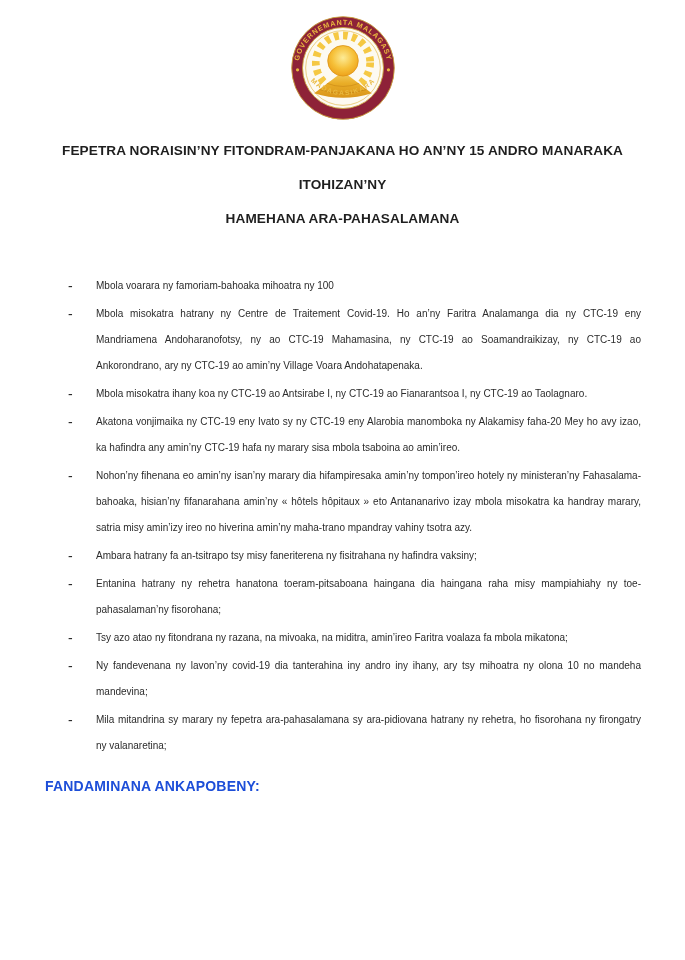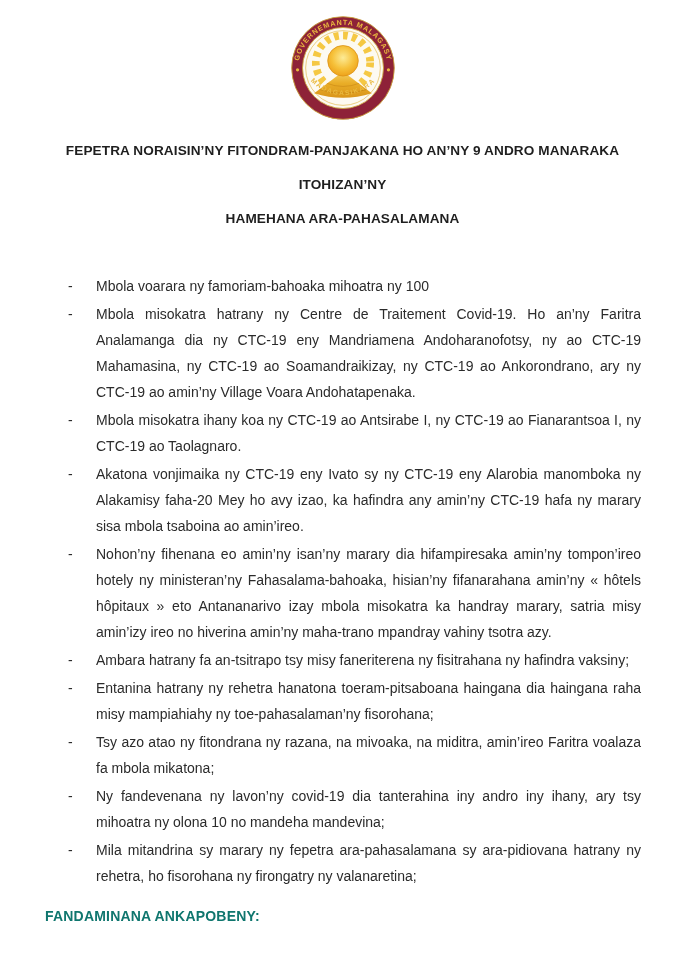--- a/index.html
+++ b/index.html
@@ -37,30 +37,30 @@
   }
   .dash{
     flex:0 0 28px;
     font-size:14px;
     line-height:26px;
     color:#2b2b2b;
   }
   .bullet p{
     flex:1;
     margin:0;
-    font-size:14px;
+    font-size:10px;
     line-height:26px;
     text-align:justify;
     color:#2b2b2b;
   }
   .section-heading{
     margin:14px 0 0 45px;
     font-size:14px;
     font-weight:bold;
-    color:#0f766e;
+    color:#1d4ed8;
     line-height:26px;
     letter-spacing:0.2px;
   }
 </style>
 </head>
 <body>
 
 <div class="page">
 
   <div class="logo-wrap">
@@ -96,21 +96,21 @@
       <text font-family="Liberation Sans, sans-serif" font-size="8" font-weight="bold" fill="#e9b93f" letter-spacing="1">
         <textPath href="#topArc" startOffset="50%" text-anchor="middle">GOVERNEMANTA MALAGASY</textPath>
       </text>
       <text font-family="Liberation Sans, sans-serif" font-size="7.5" font-weight="bold" fill="#e9b93f" letter-spacing="1.5">
         <textPath href="#bottomArc" startOffset="50%" text-anchor="middle">MADAGASIKARA</textPath>
       </text>
     </svg>
   </div>
 
   <h1 class="doc-title">
-    <span class="tline">FEPETRA NORAISIN’NY FITONDRAM-PANJAKANA HO AN’NY 9 ANDRO MANARAKA ITOHIZAN’NY</span>
+    <span class="tline">FEPETRA NORAISIN’NY FITONDRAM-PANJAKANA HO AN’NY 15 ANDRO MANARAKA ITOHIZAN’NY</span>
     <span class="tline">HAMEHANA ARA-PAHASALAMANA</span>
   </h1>
 
   <div class="bullets">
     <div class="bullet">
       <span class="dash">-</span>
       <p>Mbola voarara ny famoriam-bahoaka mihoatra ny 100</p>
     </div>
     <div class="bullet">
       <span class="dash">-</span>

